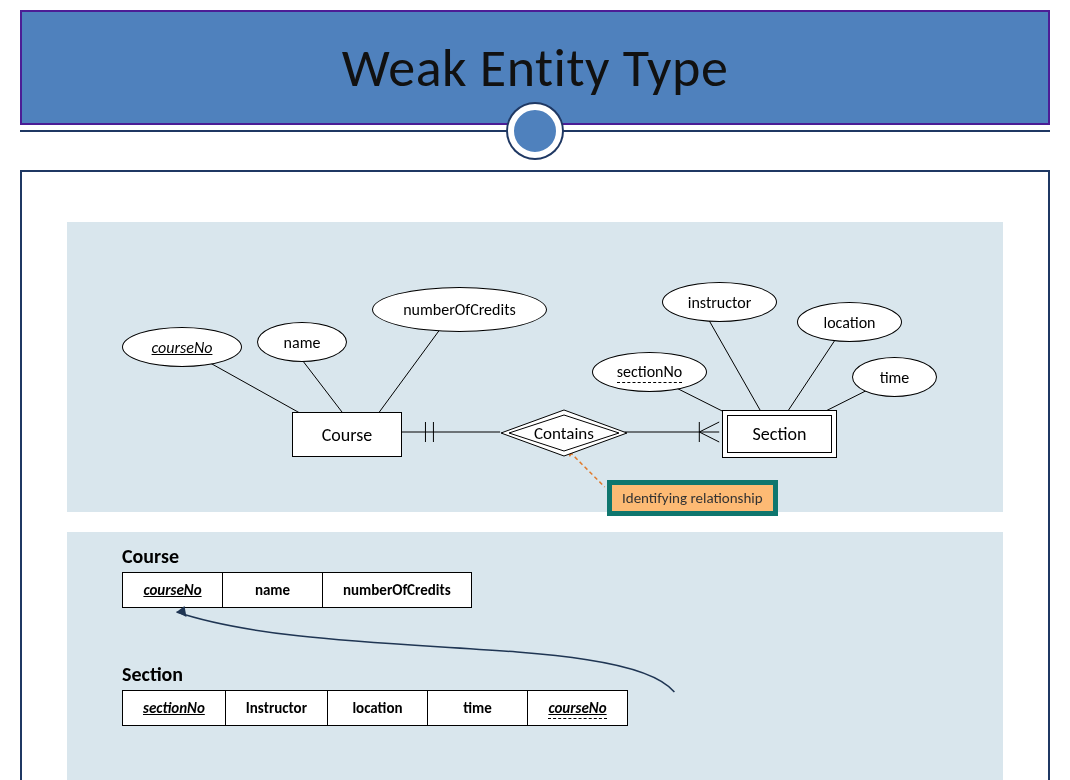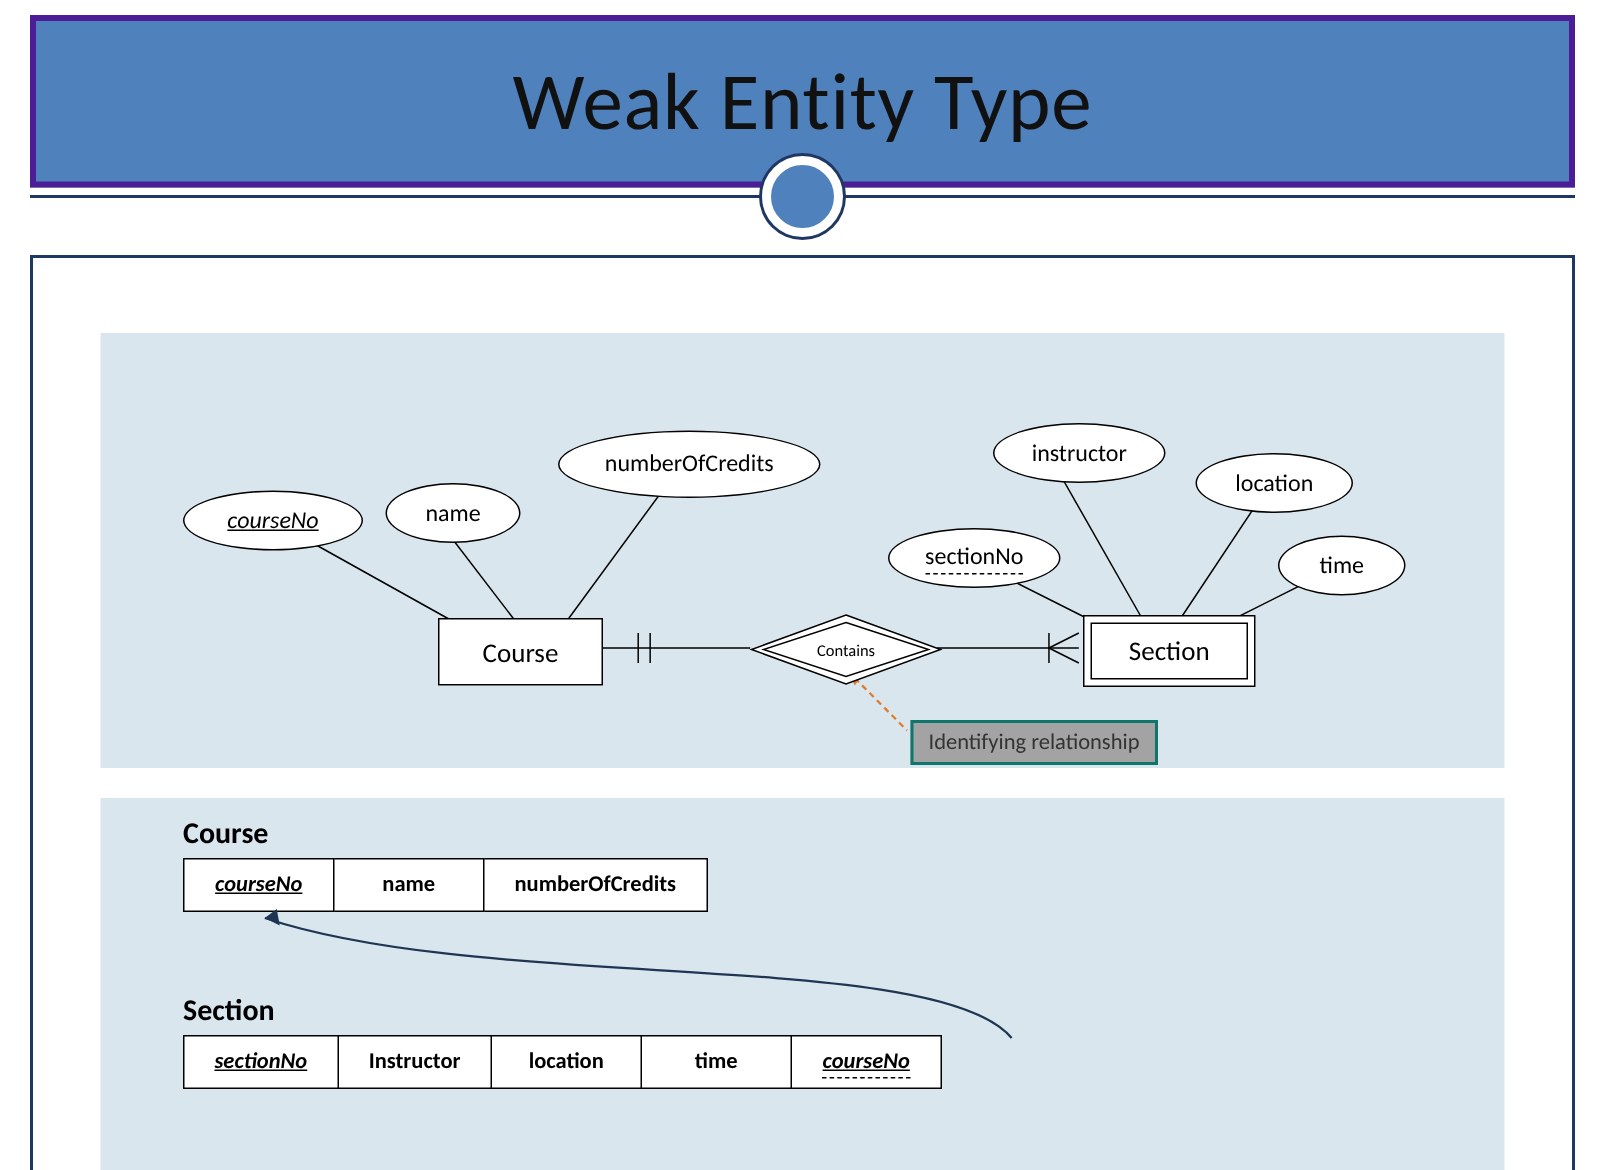--- a/index.html
+++ b/index.html
@@ -10,21 +10,21 @@
     width: 1070px;
     height: 780px;
     overflow: hidden;
     position: relative;
   }
   .title-banner {
     position: absolute;
     left: 20px; right: 20px; top: 10px;
     height: 115px;
     background: #4f81bd;
-    border: 4px solid #4c1d95;
+    border: 2px solid #4c1d95;
     display:flex; align-items:center; justify-content:center;
   }
   .title-banner h1 {
     margin:0;
     font-size: 54px;
     font-weight: 500;
     color: #111;
     letter-spacing: 0.5px;
   }
   .circle-deco {
@@ -83,26 +83,26 @@
     border:1.5px solid #000;
     pointer-events:none;
   }
   .diamond-wrap {
     position:absolute;
     width: 130px; height: 50px;
   }
   .diamond-label {
     position:absolute; left:0; right:0; top:0; bottom:0;
     display:flex; align-items:center; justify-content:center;
-    font-size:11px; z-index:3;
+    font-size:17px; z-index:3;
   }
   .callout {
     position:absolute;
-    background:#a3a3a3;
-    border:2px solid #0f766e;
+    background:#fdba74;
+    border:5px solid #0f766e;
     padding:4px 10px;
     font-size:15px;
     color:#333;
   }
   svg.overlay {
     position:absolute; left:0; top:0; width:100%; height:100%;
     pointer-events:none;
   }
 
   

